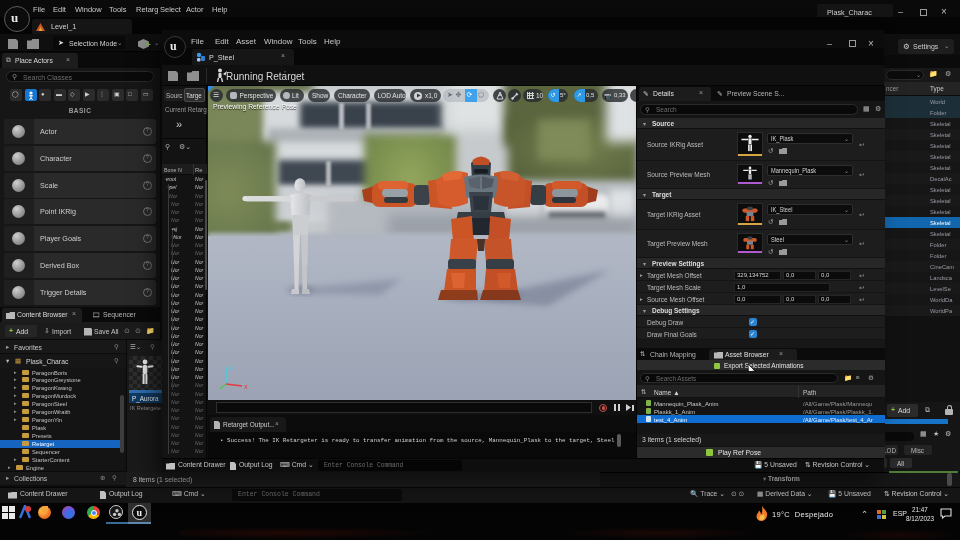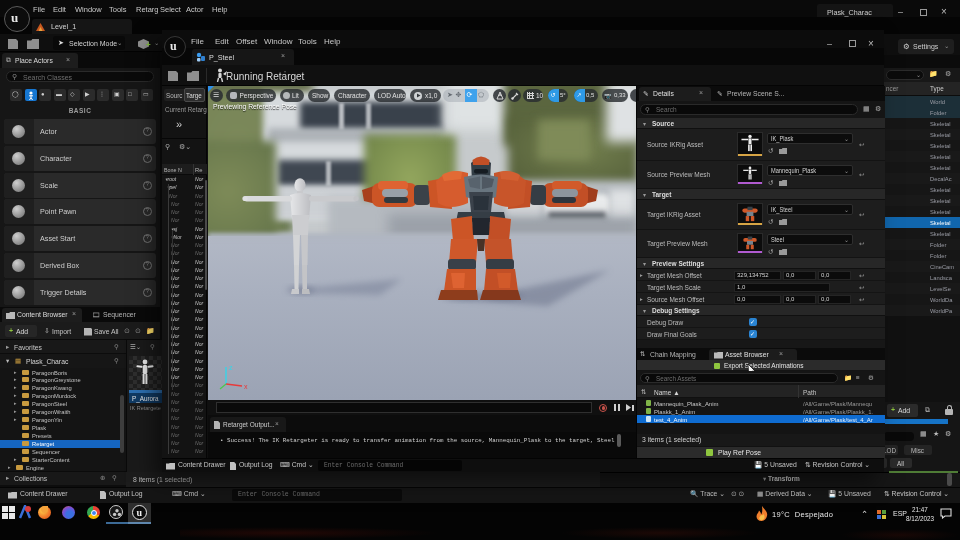--- a/index.html
+++ b/index.html
@@ -98,27 +98,27 @@
         <div class="abs txt" style="left:145.5px;top:154.8px;font-size:6px;color:#999;transform:scale(.8);transform-origin:left top;">?</div>
         <div class="abs" style="left:4px;top:172.60000000000002px;width:152px;height:25px;background:#2a2a2a;border-radius:3px;"></div>
         <div class="abs" style="left:4px;top:172.60000000000002px;width:30px;height:25px;background:#1f1f1f;border-radius:3px 0 0 3px;"></div>
         <div class="abs" style="left:12px;top:178.60000000000002px;width:13px;height:13px;background:radial-gradient(circle at 35% 30%,#cfcfcf,#6a6a6a);border-radius:50%;"></div>
         <div class="abs txt" style="left:40px;top:180.60000000000002px;font-size:7.2px;color:#cfcfcf;">Scale</div>
         <div class="abs" style="left:143px;top:180.60000000000002px;width:9px;height:9px;border:1px solid #777;border-radius:50%;"></div>
         <div class="abs txt" style="left:145.5px;top:181.60000000000002px;font-size:6px;color:#999;transform:scale(.8);transform-origin:left top;">?</div>
         <div class="abs" style="left:4px;top:199.40000000000003px;width:152px;height:25px;background:#2a2a2a;border-radius:3px;"></div>
         <div class="abs" style="left:4px;top:199.40000000000003px;width:30px;height:25px;background:#1f1f1f;border-radius:3px 0 0 3px;"></div>
         <div class="abs" style="left:12px;top:205.40000000000003px;width:13px;height:13px;background:radial-gradient(circle at 35% 30%,#cfcfcf,#6a6a6a);border-radius:50%;"></div>
-        <div class="abs txt" style="left:40px;top:207.40000000000003px;font-size:7.2px;color:#cfcfcf;">Point Pawn</div>
+        <div class="abs txt" style="left:40px;top:207.40000000000003px;font-size:7.2px;color:#cfcfcf;">Point IKRig</div>
         <div class="abs" style="left:143px;top:207.40000000000003px;width:9px;height:9px;border:1px solid #777;border-radius:50%;"></div>
         <div class="abs txt" style="left:145.5px;top:208.40000000000003px;font-size:6px;color:#999;transform:scale(.8);transform-origin:left top;">?</div>
         <div class="abs" style="left:4px;top:226.20000000000005px;width:152px;height:25px;background:#2a2a2a;border-radius:3px;"></div>
         <div class="abs" style="left:4px;top:226.20000000000005px;width:30px;height:25px;background:#1f1f1f;border-radius:3px 0 0 3px;"></div>
         <div class="abs" style="left:12px;top:232.20000000000005px;width:13px;height:13px;background:radial-gradient(circle at 35% 30%,#cfcfcf,#6a6a6a);border-radius:50%;"></div>
-        <div class="abs txt" style="left:40px;top:234.20000000000005px;font-size:7.2px;color:#cfcfcf;">Asset Start</div>
+        <div class="abs txt" style="left:40px;top:234.20000000000005px;font-size:7.2px;color:#cfcfcf;">Player Goals</div>
         <div class="abs" style="left:143px;top:234.20000000000005px;width:9px;height:9px;border:1px solid #777;border-radius:50%;"></div>
         <div class="abs txt" style="left:145.5px;top:235.20000000000005px;font-size:6px;color:#999;transform:scale(.8);transform-origin:left top;">?</div>
         <div class="abs" style="left:4px;top:253.00000000000006px;width:152px;height:25px;background:#2a2a2a;border-radius:3px;"></div>
         <div class="abs" style="left:4px;top:253.00000000000006px;width:30px;height:25px;background:#1f1f1f;border-radius:3px 0 0 3px;"></div>
         <div class="abs" style="left:12px;top:259.00000000000006px;width:13px;height:13px;background:radial-gradient(circle at 35% 30%,#cfcfcf,#6a6a6a);border-radius:50%;"></div>
         <div class="abs txt" style="left:40px;top:261.00000000000006px;font-size:7.2px;color:#cfcfcf;">Derived Box</div>
         <div class="abs" style="left:143px;top:261.00000000000006px;width:9px;height:9px;border:1px solid #777;border-radius:50%;"></div>
         <div class="abs txt" style="left:145.5px;top:262.00000000000006px;font-size:6px;color:#999;transform:scale(.8);transform-origin:left top;">?</div>
         <div class="abs" style="left:4px;top:279.80000000000007px;width:152px;height:25px;background:#2a2a2a;border-radius:3px;"></div>
         <div class="abs" style="left:4px;top:279.80000000000007px;width:30px;height:25px;background:#1f1f1f;border-radius:3px 0 0 3px;"></div>
@@ -367,21 +367,21 @@
       <svg class="abs" style="left:940px;top:5px;" width="12" height="11" viewBox="0 0 12 11">
         <path d="M1 1 H11 V8 H5 L2.5 10 V8 H1 Z" fill="none" stroke="#ddd" stroke-width="1.1"></path>
       </svg>
     </div>
 
 <div class="abs" id="rt" style="left:162px;top:30px;width:722px;height:442px;background:#0f0f0f;box-shadow:-8px 10px 20px rgba(0,0,0,.5);">
 
   <div class="abs" style="left:0;top:0;width:722px;height:18px;background:#0c0c0c;"></div>
   <div class="abs txt" style="left:29px;top:7px;font-size:8px;color:#c9c9c9;">File</div>
   <div class="abs txt" style="left:53px;top:7px;font-size:8px;color:#c9c9c9;">Edit</div>
-  <div class="abs txt" style="left:74px;top:7px;font-size:8px;color:#c9c9c9;">Offset</div>
+  <div class="abs txt" style="left:74px;top:7px;font-size:8px;color:#c9c9c9;">Asset</div>
   <div class="abs txt" style="left:102px;top:7px;font-size:8px;color:#c9c9c9;">Window</div>
   <div class="abs txt" style="left:136px;top:7px;font-size:8px;color:#c9c9c9;">Tools</div>
   <div class="abs txt" style="left:162px;top:7px;font-size:8px;color:#c9c9c9;">Help</div>
   <div class="abs txt" style="left:665px;top:9px;font-size:9px;color:#bbb;">–</div>
   <div class="abs" style="left:687px;top:10px;width:7px;height:7px;border:1px solid #9a9a9a;"></div>
   <div class="abs txt" style="left:706px;top:8px;font-size:10px;color:#bbb;">×</div>
 
   <div class="abs" style="left:0;top:18px;width:722px;height:17px;background:#070707;"></div>
   <div class="abs" style="left:30px;top:19px;width:102px;height:16px;background:#161616;border-radius:3px 3px 0 0;"></div>
   <svg class="abs" style="left:34px;top:22px;" width="10" height="10" viewBox="0 0 10 10">

